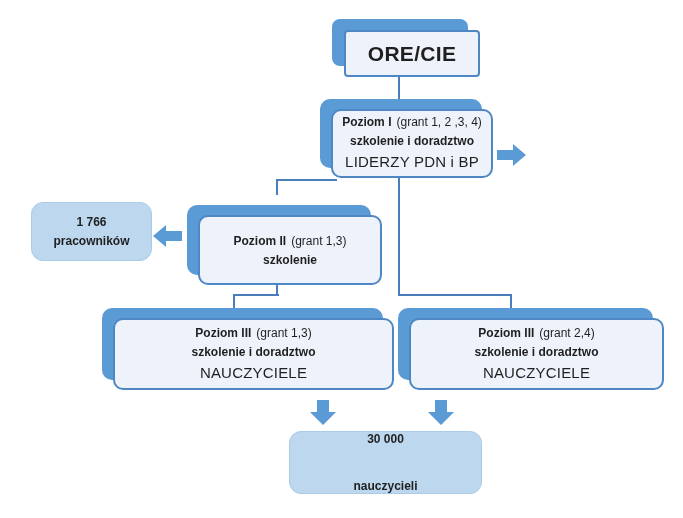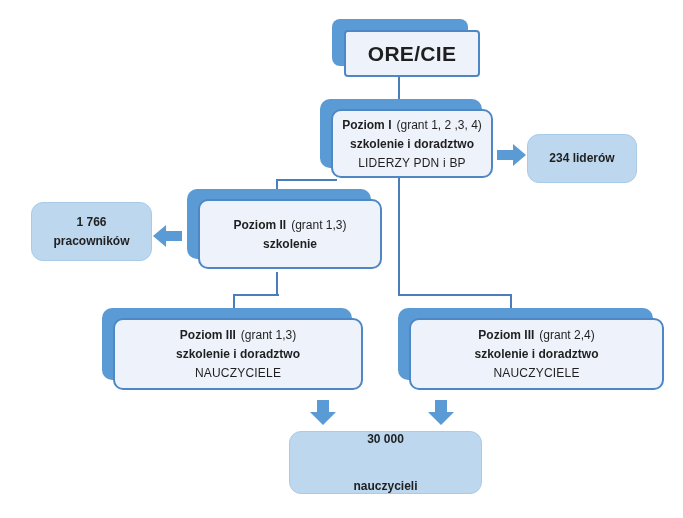--- a/index.html
+++ b/index.html
@@ -17,21 +17,21 @@
   .node.root .shadow{transform:translate(-12px,-11px);border-radius:8px;}
   .node .face{
     position:absolute;inset:0;background:var(--face);border:2px solid var(--border);
     border-radius:10px;display:flex;flex-direction:column;align-items:center;justify-content:center;
     text-align:center;gap:1px;
   }
   .node.root .face{border-radius:4px;}
   .t{font-size:12px;line-height:1.5;white-space:nowrap;}
   .bold{font-weight:bold;}
   .grant{margin-left:5px;font-weight:normal;}
-  .caps{font-size:12px;font-weight:normal;letter-spacing:.2px;}
+  .caps{font-size:15px;font-weight:normal;letter-spacing:.2px;}
   .root-title{font-size:21px;font-weight:bold;letter-spacing:.3px;}
   .pale{
     position:absolute;background:var(--pale);border:1px solid var(--pale-border);border-radius:12px;
     display:flex;flex-direction:column;align-items:center;justify-content:center;text-align:center;
     font-weight:bold;font-size:12px;line-height:1.55;
   }
   .arrow{position:absolute;}
   .arrow svg{display:block;}
   .arrow polygon{fill:var(--accent);}
 </style>
@@ -59,29 +59,29 @@
 
   <div class="node" style="left:331px;top:109px;width:162px;height:69px;">
     <div class="shadow"></div>
     <div class="face">
       <div class="t"><span class="bold">Poziom I</span><span class="grant">(grant 1, 2 ,3, 4)</span></div>
       <div class="t bold">szkolenie i doradztwo</div>
       <div class="t caps">LIDERZY PDN i BP</div>
     </div>
   </div>
 
-  <div class="node" style="left:198px;top:199px;width:184px;height:70px;">
+  <div class="node" style="left:198px;top:215px;width:184px;height:70px;">
     <div class="shadow"></div>
     <div class="face">
       <div class="t"><span class="bold">Poziom II</span><span class="grant">(grant 1,3)</span></div>
       <div class="t bold">szkolenie</div>
     </div>
   </div>
 
-  <div class="node" style="left:113px;top:318px;width:250px;height:72px;">
+  <div class="node" style="left:113px;top:318px;width:281px;height:72px;">
     <div class="shadow"></div>
     <div class="face">
       <div class="t"><span class="bold">Poziom III</span><span class="grant">(grant 1,3)</span></div>
       <div class="t bold">szkolenie i doradztwo</div>
       <div class="t caps">NAUCZYCIELE</div>
     </div>
   </div>
 
   <div class="node" style="left:409px;top:318px;width:255px;height:72px;">
     <div class="shadow"></div>
@@ -89,23 +89,20 @@
       <div class="t"><span class="bold">Poziom III</span><span class="grant">(grant 2,4)</span></div>
       <div class="t bold">szkolenie i doradztwo</div>
       <div class="t caps">NAUCZYCIELE</div>
     </div>
   </div>
 
   <div class="arrow" style="left:497px;top:143px;">
     <svg width="30" height="24" viewBox="0 0 30 24">
         <polygon points="0,7 16,7 16,1 29,12 16,23 16,17 0,17"></polygon>
       </svg>
-  </div>
-  <div class="pale" style="left:527px;top:134px;width:108px;height:47px;">
-    <div>234 liderów</div>
   </div>
 
   <div class="arrow" style="left:152px;top:224px;">
     <svg width="30" height="24" viewBox="0 0 30 24">
         <polygon points="30,7 14,7 14,1 1,12 14,23 14,17 30,17"></polygon>
       </svg>
   </div>
   <div class="pale" style="left:31px;top:202px;width:119px;height:57px;">
     <div>1 766</div>
     <div>pracowników</div>

